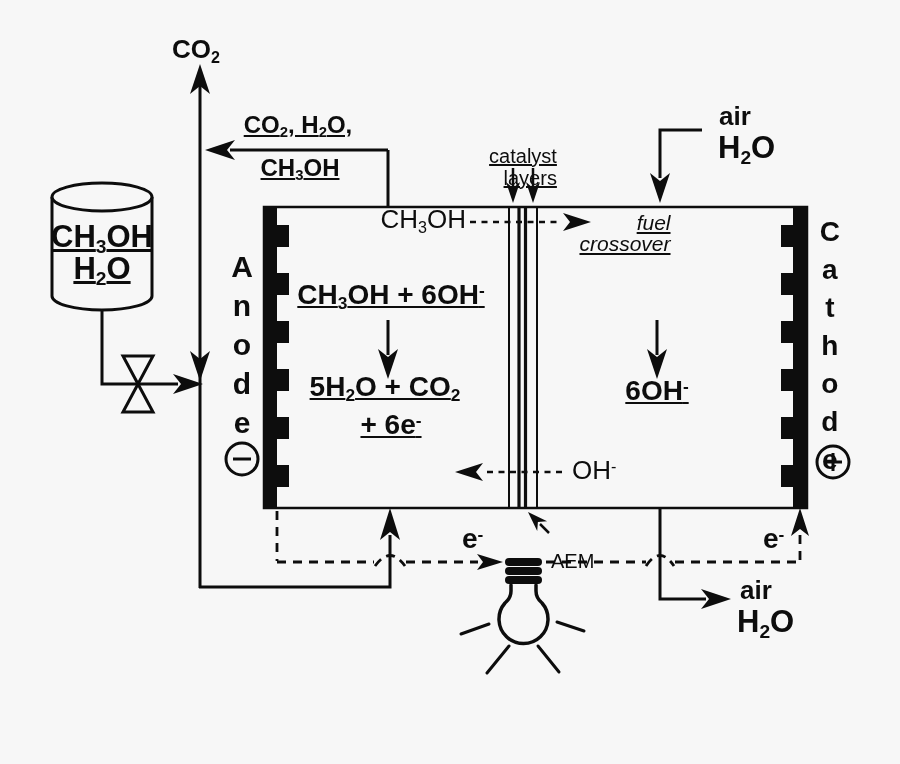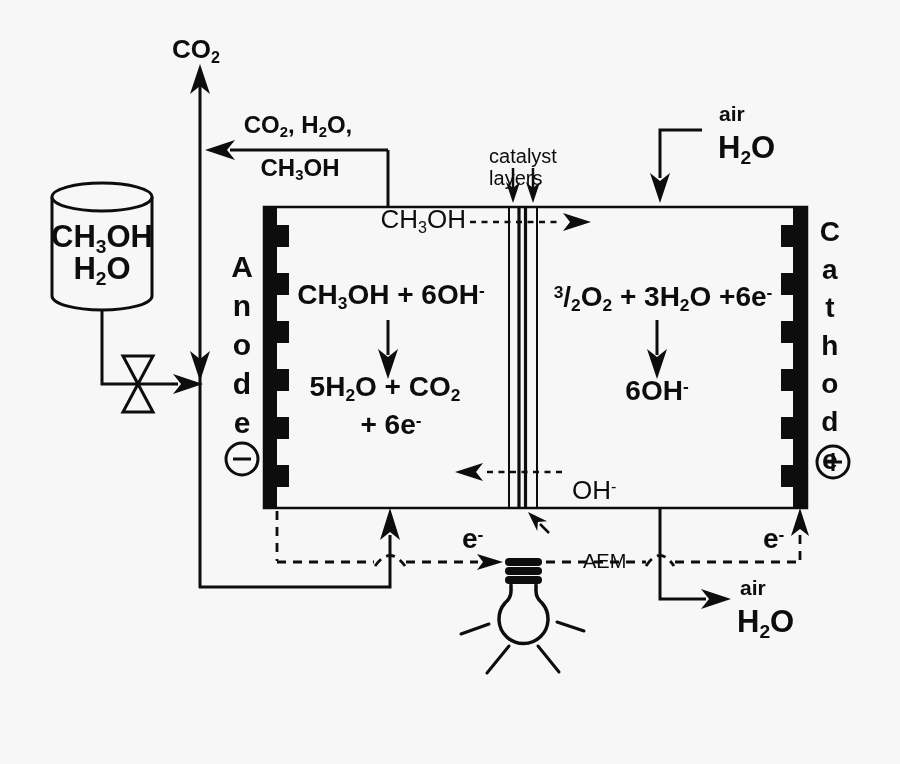--- a/index.html
+++ b/index.html
@@ -2,27 +2,27 @@
 <html><head>
 <meta charset="utf-8">
 <style>
   html,body{margin:0;padding:0;background:#f7f7f7;}
   .canvas{position:relative;width:900px;height:676px;background:#f7f7f7;
           font-family:"Liberation Sans","DejaVu Sans",sans-serif;color:#0d0d0d;overflow:hidden;}
   svg.layer{position:absolute;left:0;top:0;}
   .lbl{position:absolute;white-space:pre-line;line-height:1.05;}
   .b{font-weight:bold;}
   .i{font-style:italic;}
-  .c{transform:translateX(-50%);text-align:left;}
+  .c{transform:translateX(-50%);text-align:right;text-decoration:underline;}
   .r{text-align:right;}
   .vert{writing-mode:vertical-lr;text-orientation:upright;}
   sub,sup{font-size:62%;line-height:0;}
   sub{vertical-align:baseline;position:relative;top:0.30em;}
   sup{vertical-align:baseline;position:relative;top:-0.45em;}
-  .f26{font-size:26px;} .f27{font-size:21px;} .f28{font-size:28px;}
+  .f26{font-size:26px;} .f27{font-size:26px;} .f28{font-size:28px;}
   .f24{font-size:24px;} .f23{font-size:31px;} .f21{font-size:21px;}
   .f20{font-size:20px;margin-top:28px;} .f30{font-size:30px;}
 </style>
 </head>
 <body>
 
 <div class="canvas">
 
   <svg class="layer" width="900" height="764" viewBox="0 0 900 764" fill="none" stroke="#0d0d0d" stroke-width="3">
 
@@ -176,30 +176,31 @@
   <div class="lbl b f23 c" style="left:102px;top:221px;">CH<sub>3</sub>OH</div>
   <div class="lbl b f23 c" style="left:102px;top:253px;">H<sub>2</sub>O</div>
 
   <div class="lbl b f30 vert" style="left:226px;top:250px;letter-spacing:6px;">Anode</div>
   <div class="lbl b f28 vert" style="left:815px;top:216px;letter-spacing:7px;">Cathode</div>
 
   <div class="lbl f20 c" style="left:523px;top:117px;line-height:22px;">catalyst
 layers</div>
 
   <div class="lbl f26 r" style="left:380px;top:206px;width:86px;">CH<sub>3</sub>OH</div>
+  <div class="lbl i f21 c" style="left:625px;top:212px;line-height:21px;">fuel
+crossover</div>
 
   <div class="lbl b f28 c" style="left:391px;top:280px;">CH<sub>3</sub>OH + 6OH<sup>-</sup></div>
   <div class="lbl b f28 c" style="left:385px;top:372px;">5H<sub>2</sub>O + CO<sub>2</sub></div>
   <div class="lbl b f28 c" style="left:391px;top:410px;">+ 6e<sup>-</sup></div>
 
-  <div class="lbl b f28 c" style="left:663px;top:282px;"><sup>3</sup>/<sub>2</sub>O<sub>2</sub> + 3H<sub>2</sub>O +6e<sup>-</sup></div>
   <div class="lbl b f28 c" style="left:657px;top:376px;">6OH<sup>-</sup></div>
 
-  <div class="lbl f26" style="left:572px;top:457px;margin-top:20px;">OH<sup>-</sup></div>
-  <div class="lbl f20" style="left:583px;top:523px;text-align:right;">AEM</div>
+  <div class="lbl f26" style="left:572px;top:457px;">OH<sup>-</sup></div>
+  <div class="lbl f20" style="left:551px;top:523px;text-align:right;">AEM</div>
 
   <div class="lbl b f27" style="left:719px;top:103px;">air</div>
   <div class="lbl b f23" style="left:718px;top:132px;">H<sub>2</sub>O</div>
 
   <div class="lbl b f27" style="left:740px;top:577px;">air</div>
   <div class="lbl b f23" style="left:737px;top:606px;">H<sub>2</sub>O</div>
 
   <div class="lbl b f28" style="left:462px;top:524px;">e<sup>-</sup></div>
   <div class="lbl b f28" style="left:763px;top:524px;">e<sup>-</sup></div>
 

